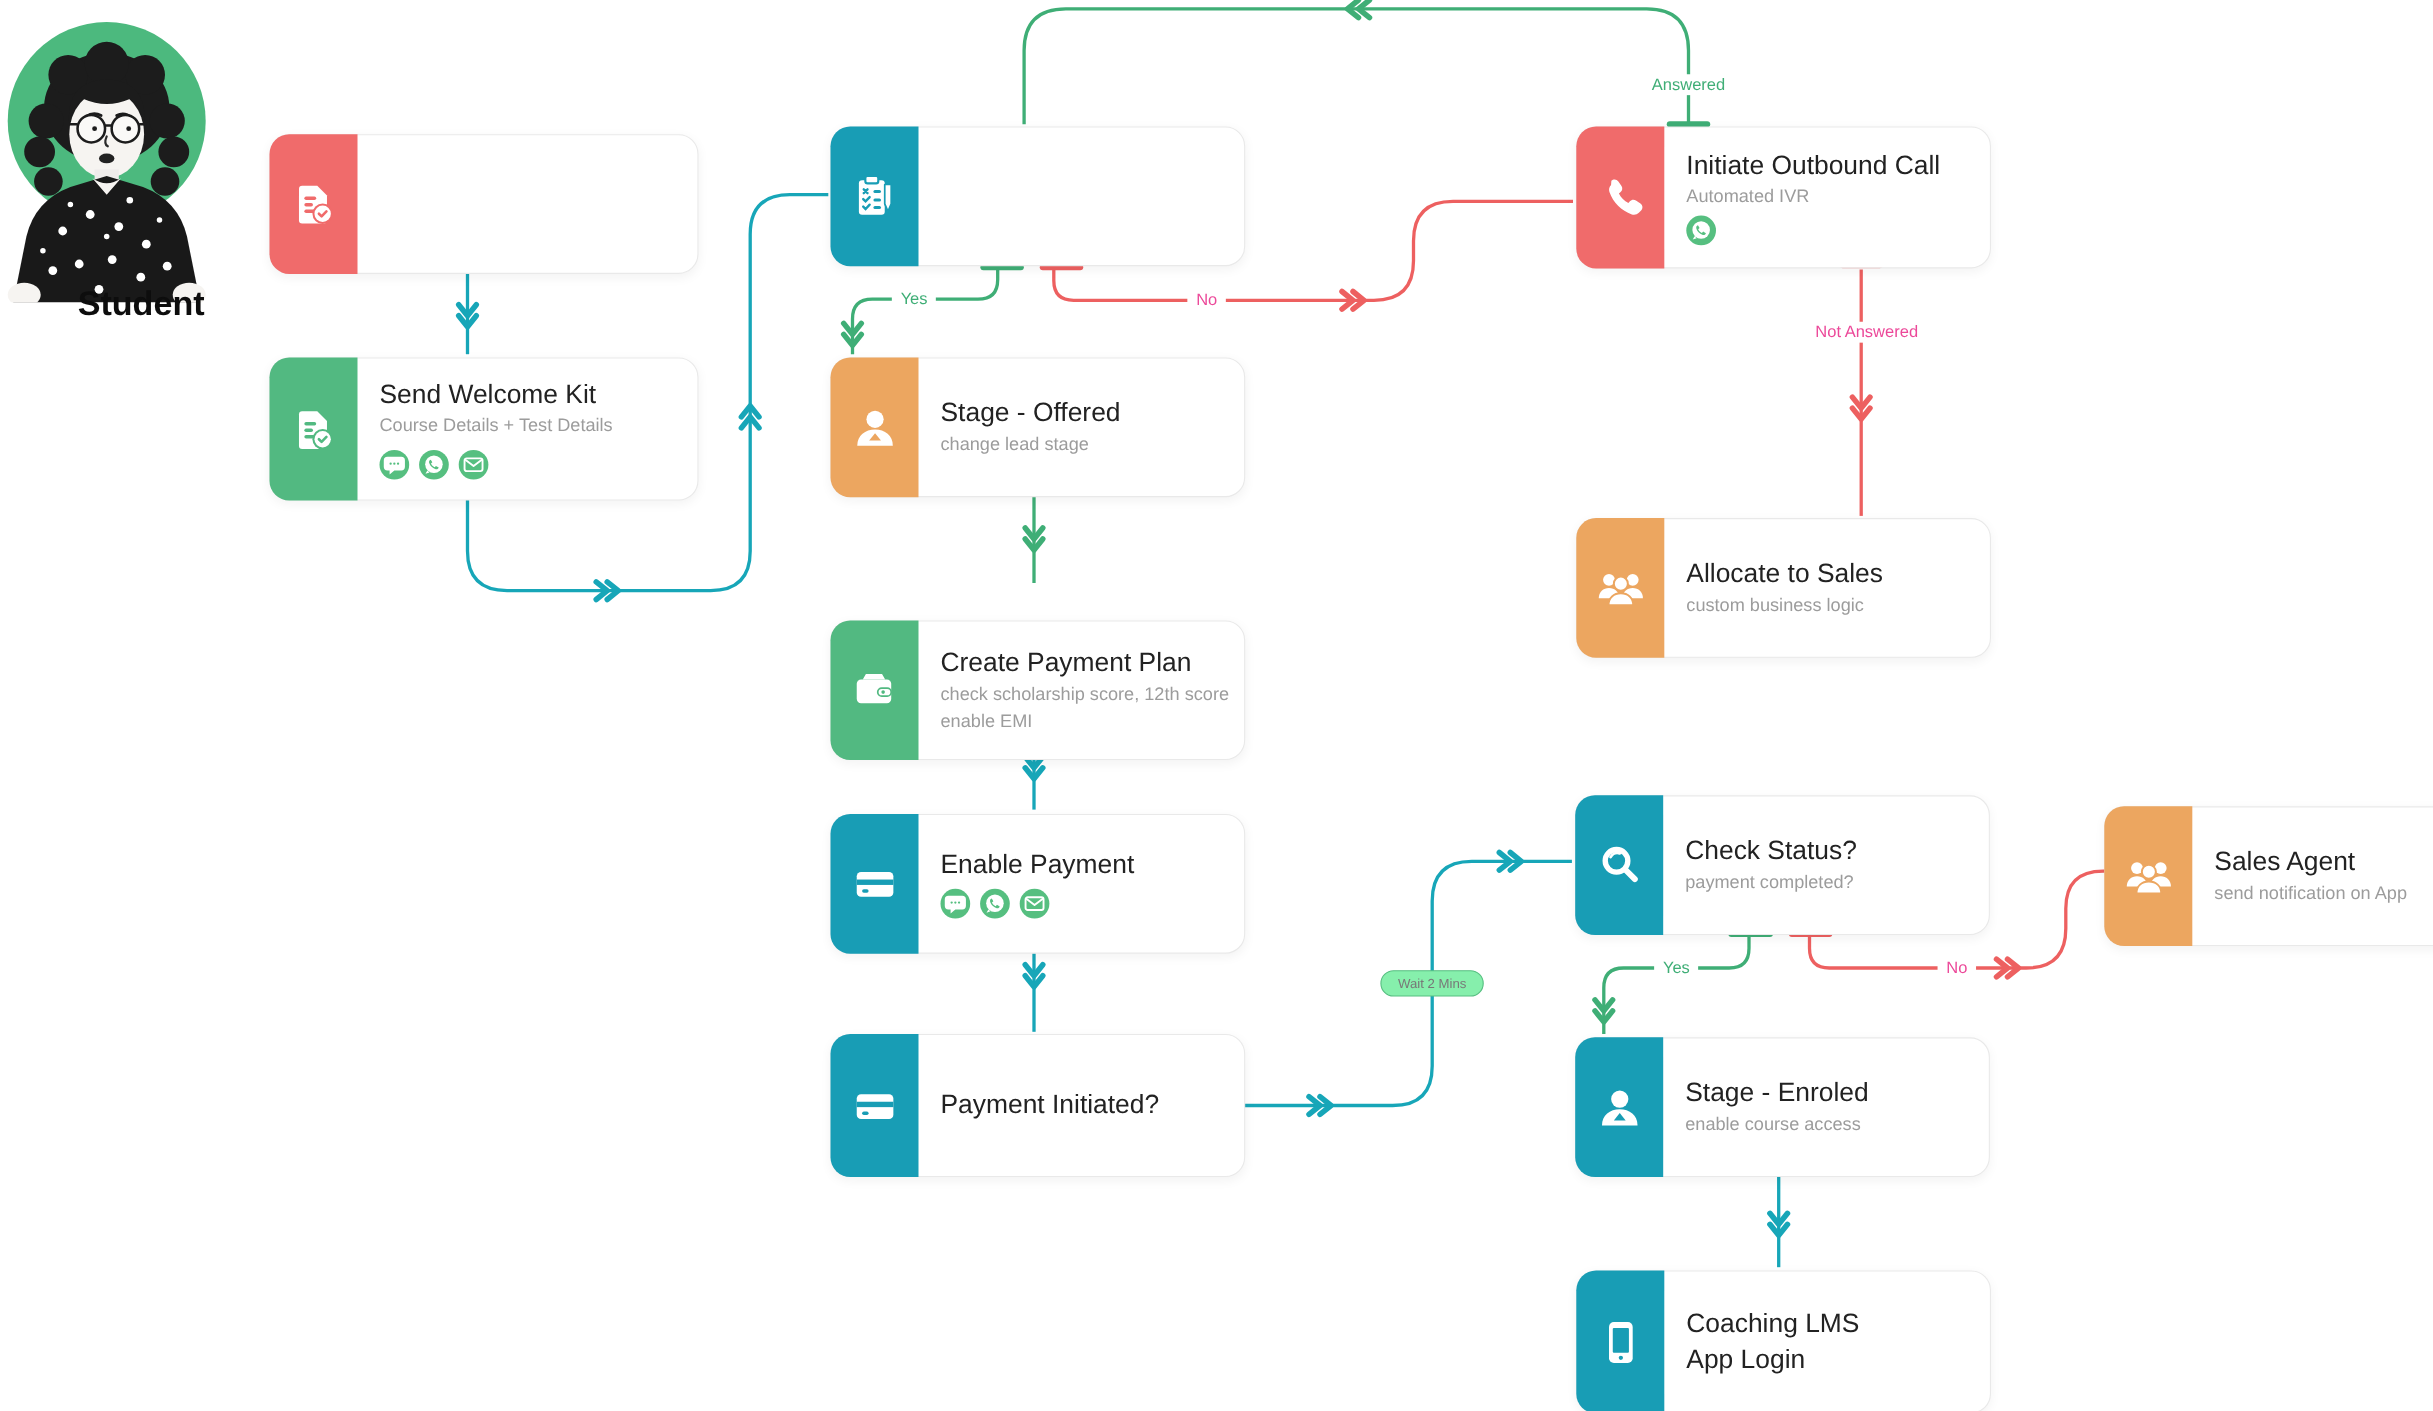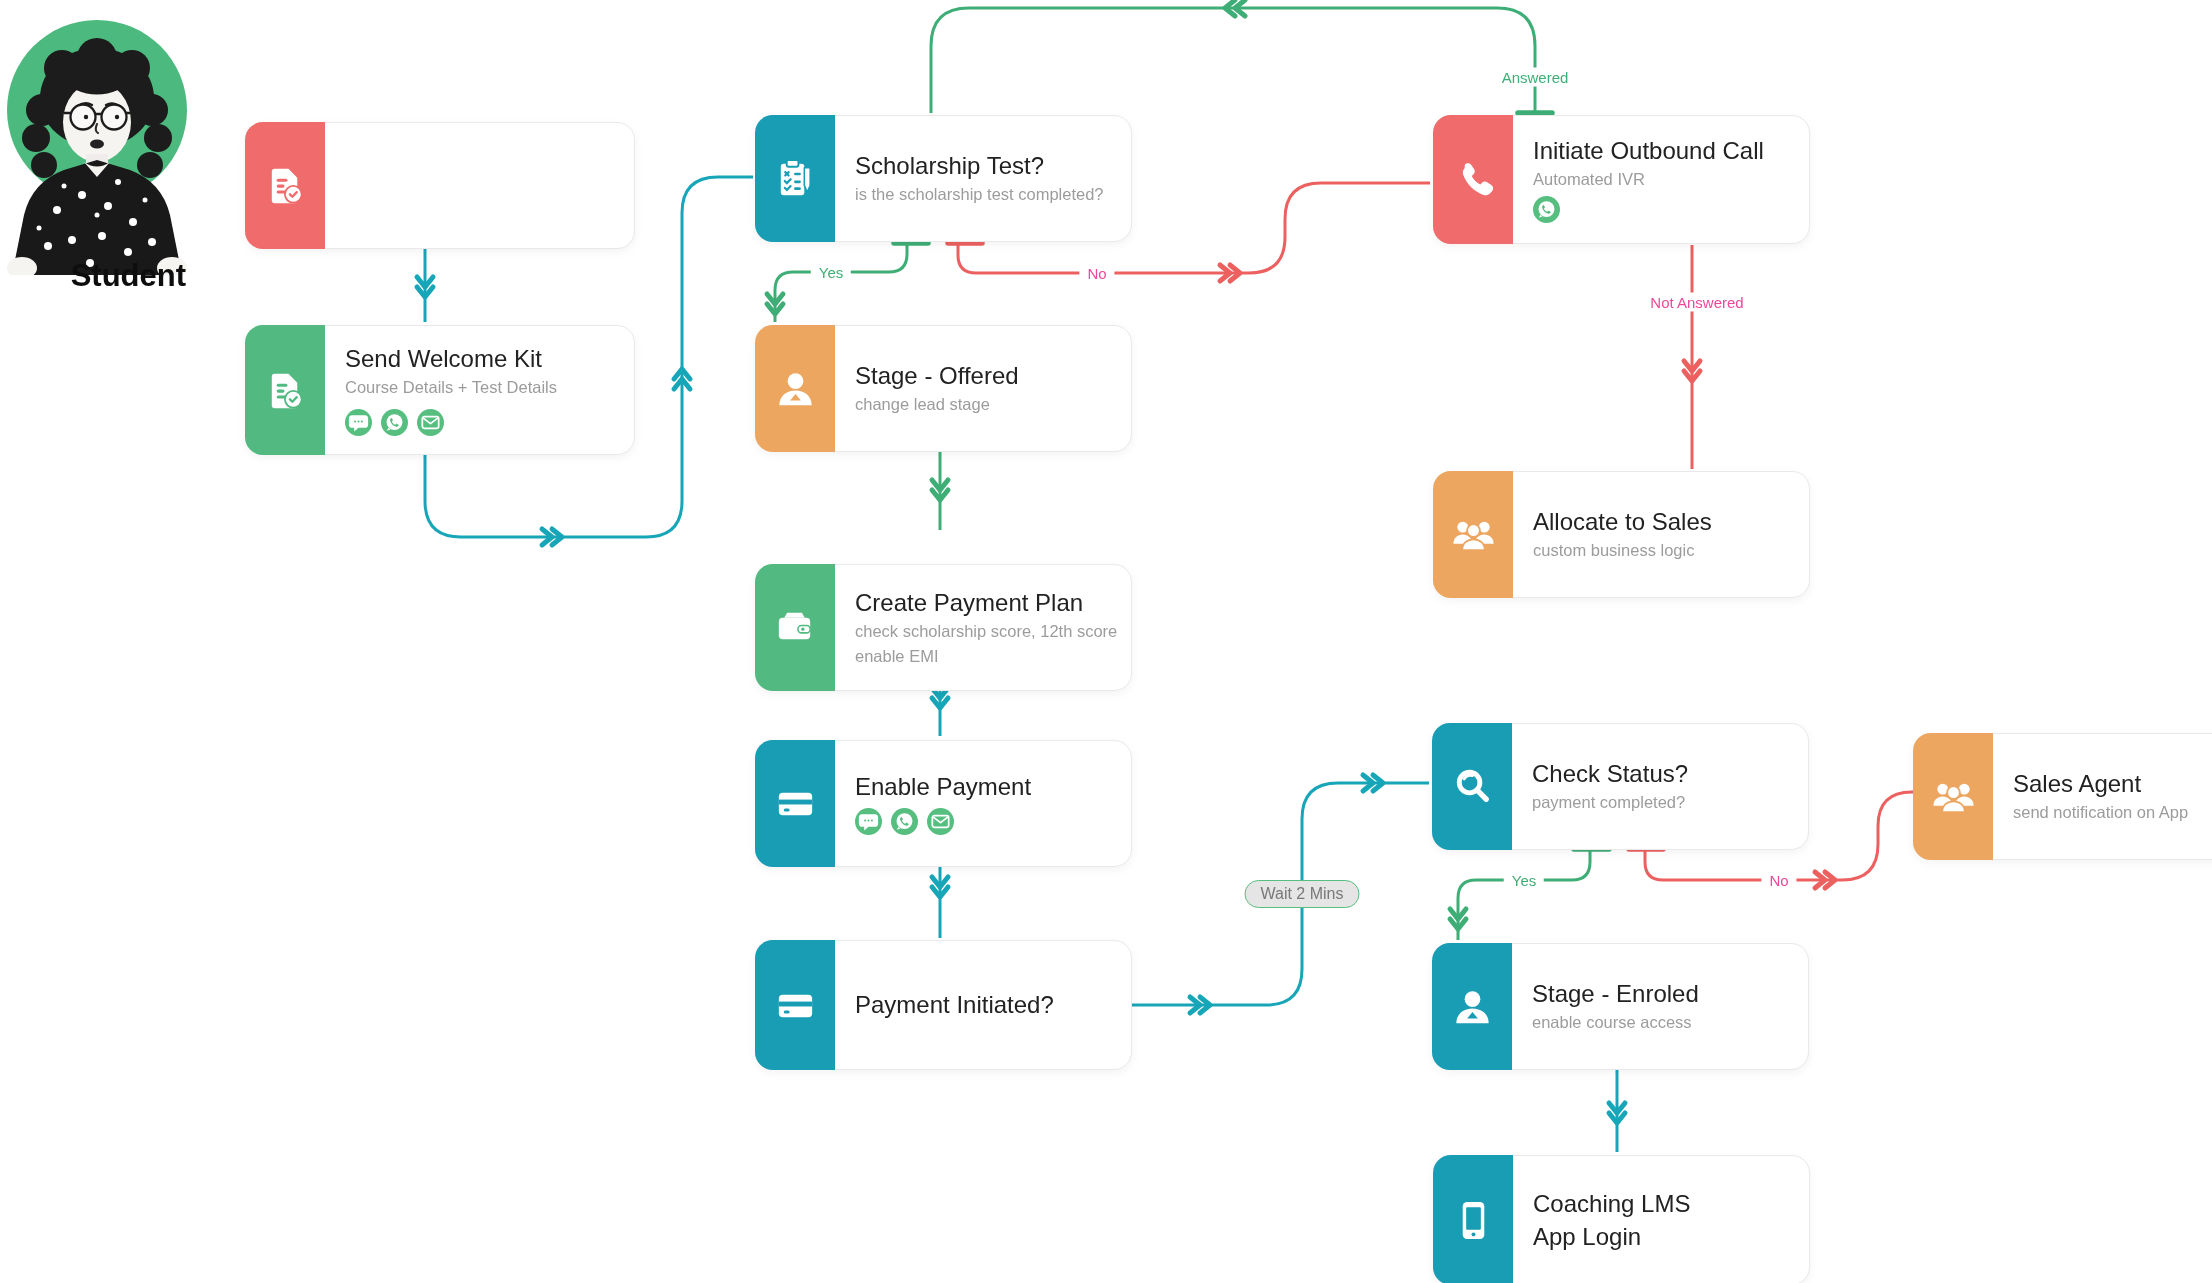--- a/index.html
+++ b/index.html
@@ -51,22 +51,22 @@
     background:#fff;padding:1px 8px;z-index:5;white-space:nowrap}
   .lgreen{color:#3FAE76}
   .lred{color:#ec4899}
   .l-answered{left:1535px;top:77px}
   .l-notanswered{left:1697px;top:302px}
   .l-yes1{left:831px;top:272px}
   .l-no1{left:1097px;top:273px}
   .l-yes2{left:1524px;top:880px}
   .l-no2{left:1779px;top:880px}
   .pill{position:absolute;left:1302px;top:894px;transform:translate(-50%,-50%);
-    border:1.5px solid #56BF80;border-radius:15px;background:#e5e5e5;color:#787878;
-    font-size:16px;padding:4px 15px;z-index:5;white-space:nowrap}
+    border:1.5px solid #56BF80;border-radius:15px;background:#86efac;color:#787878;
+    font-size:12px;padding:4px 15px;z-index:5;white-space:nowrap}
   
   .actor{position:absolute;left:2px;top:10px;width:190px;z-index:2}
   .actor-label{position:absolute;left:8px;top:258px;width:178px;text-align:right;
     font-size:31px;font-weight:700;color:#0d0d0d;z-index:2}
 </style>
 </head>
 <body>
 
 <svg width="0" height="0" style="position:absolute">
   <defs>
@@ -283,24 +283,20 @@
     </div>
   </div>
 </div>
 
 <div class="node n-scholarship">
   <div class="iconblock c-teal">
       <svg viewBox="0 0 48 48">
         <use href="#sym-clipboard"></use>
       </svg>
     </div>
-  <div class="content">
-    <div class="title">Scholarship Test?</div>
-    <div class="subtitle">is the scholarship test completed?</div>
-  </div>
 </div>
 
 <div class="node n-offered">
   <div class="iconblock c-orange">
       <svg viewBox="0 0 48 48">
         <use href="#sym-person"></use>
       </svg>
     </div>
   <div class="content">
     <div class="title">Stage - Offered</div>

